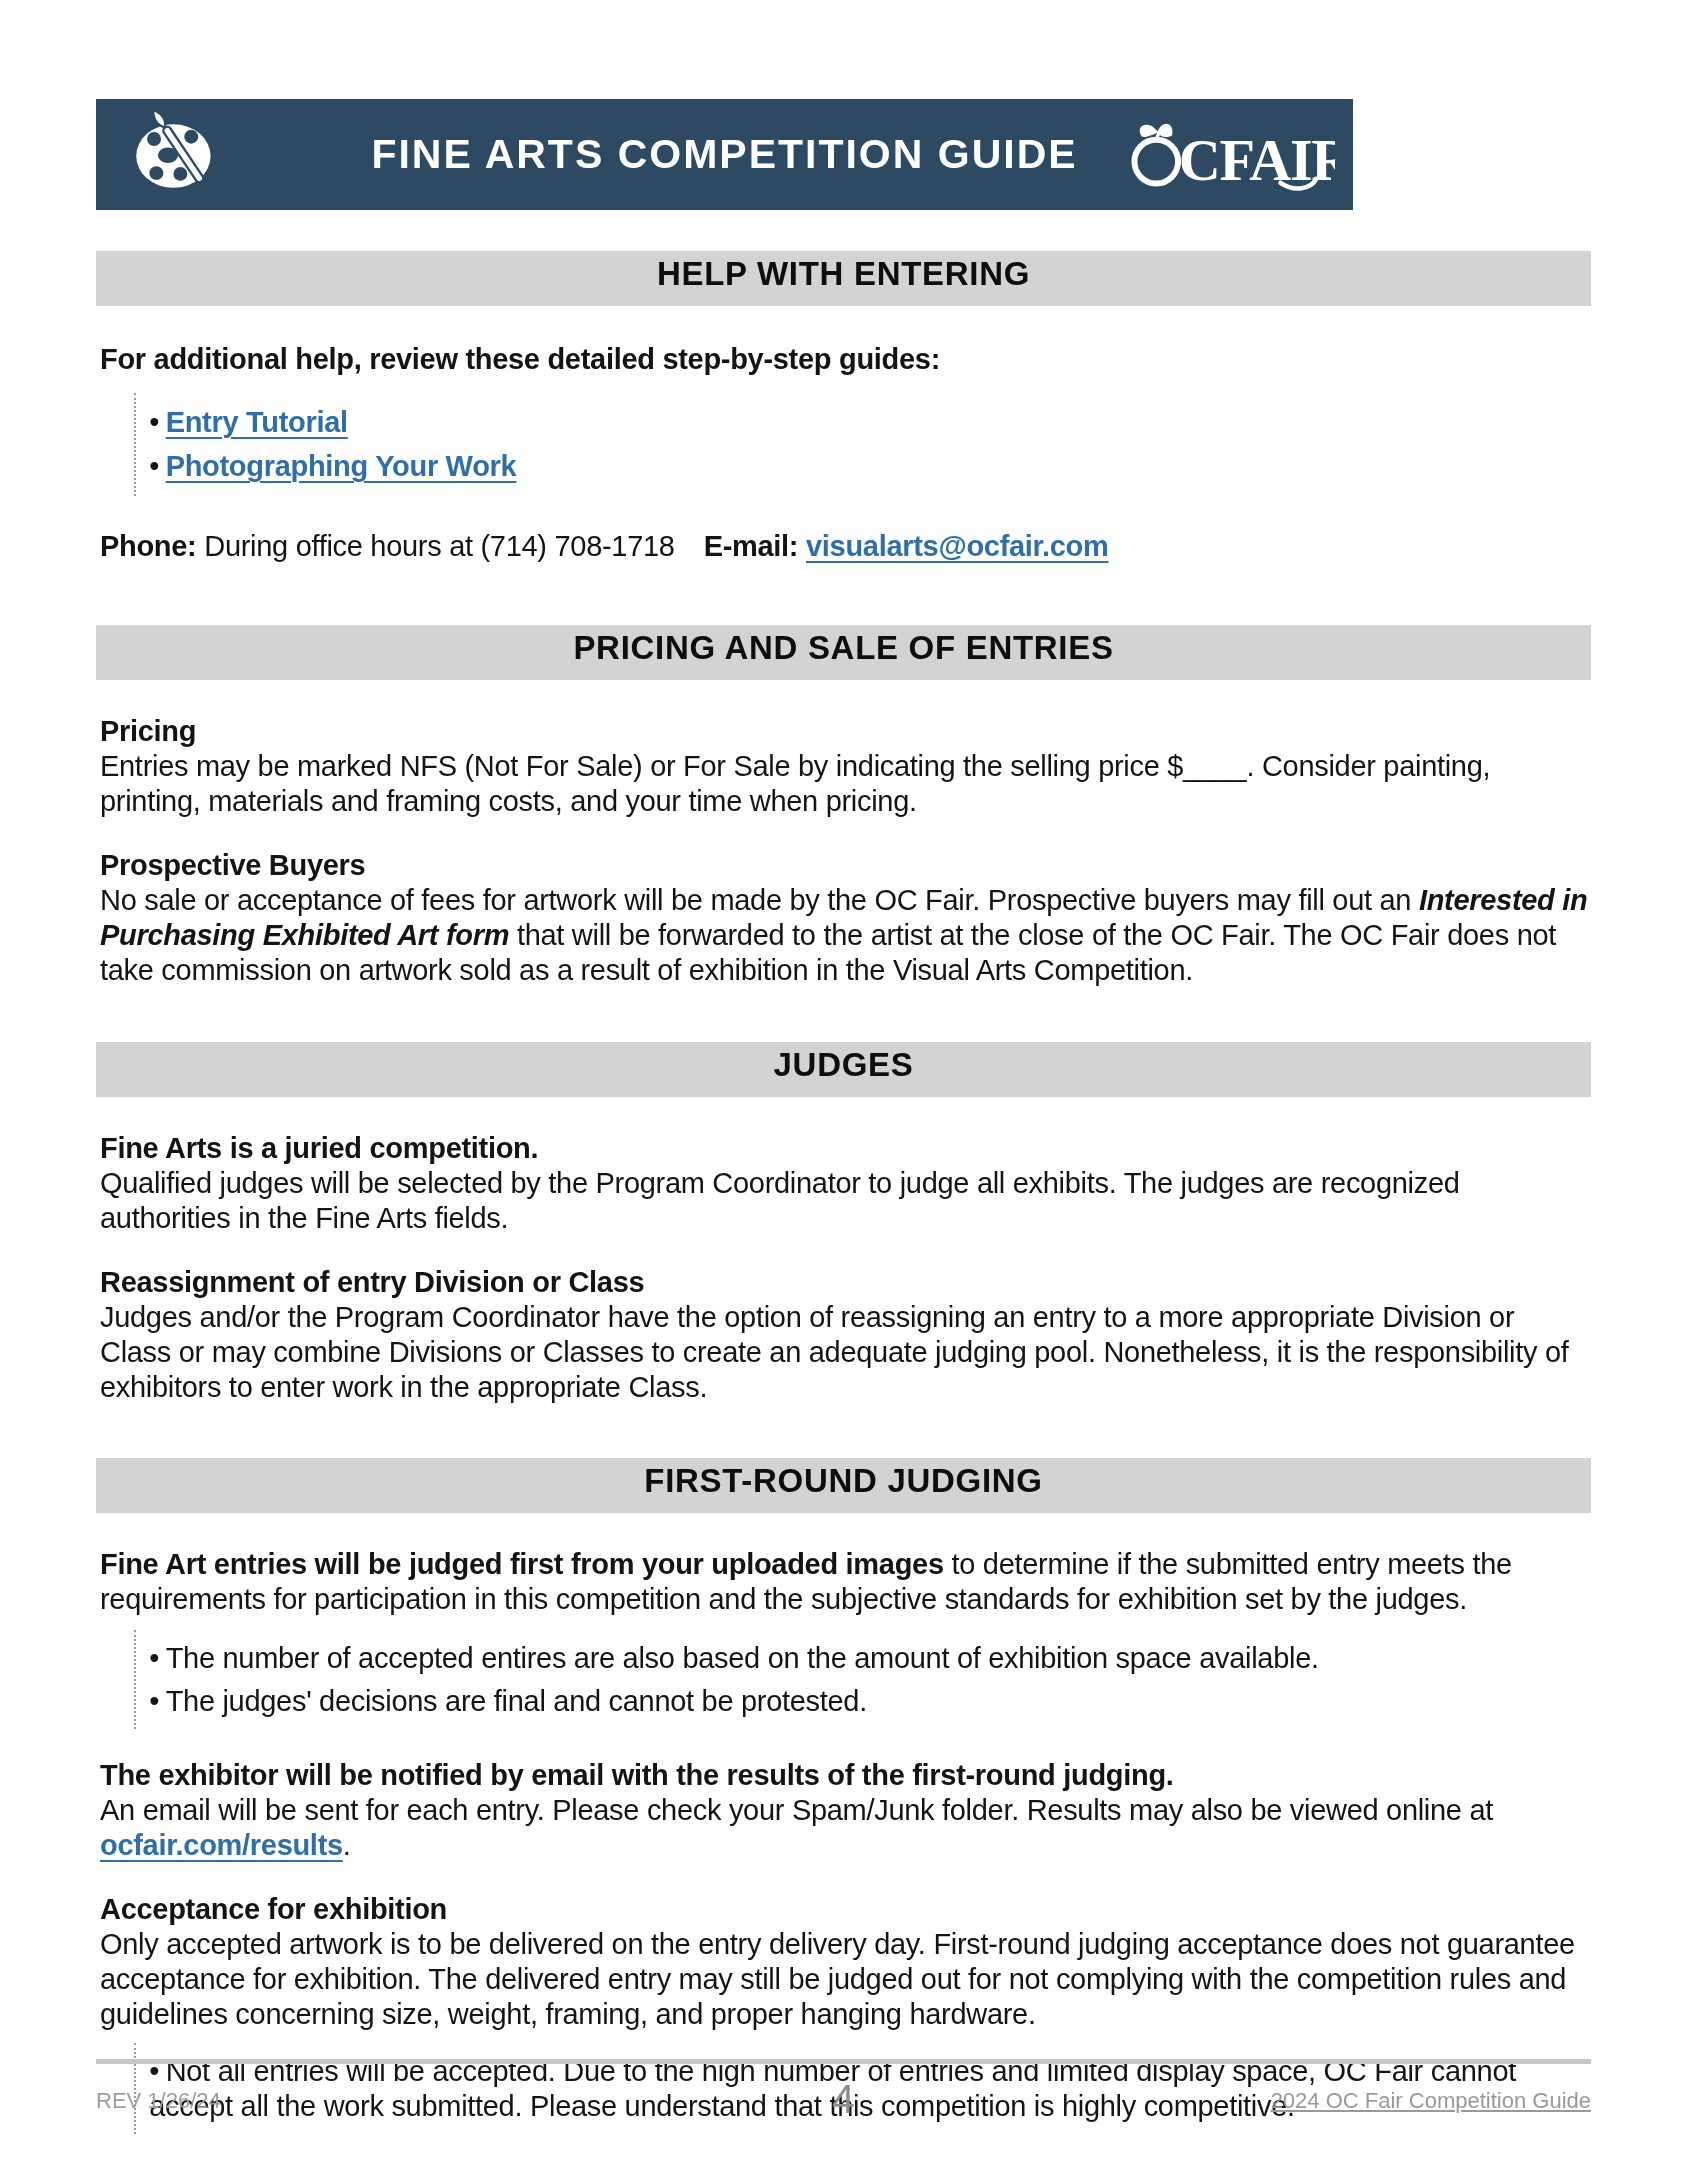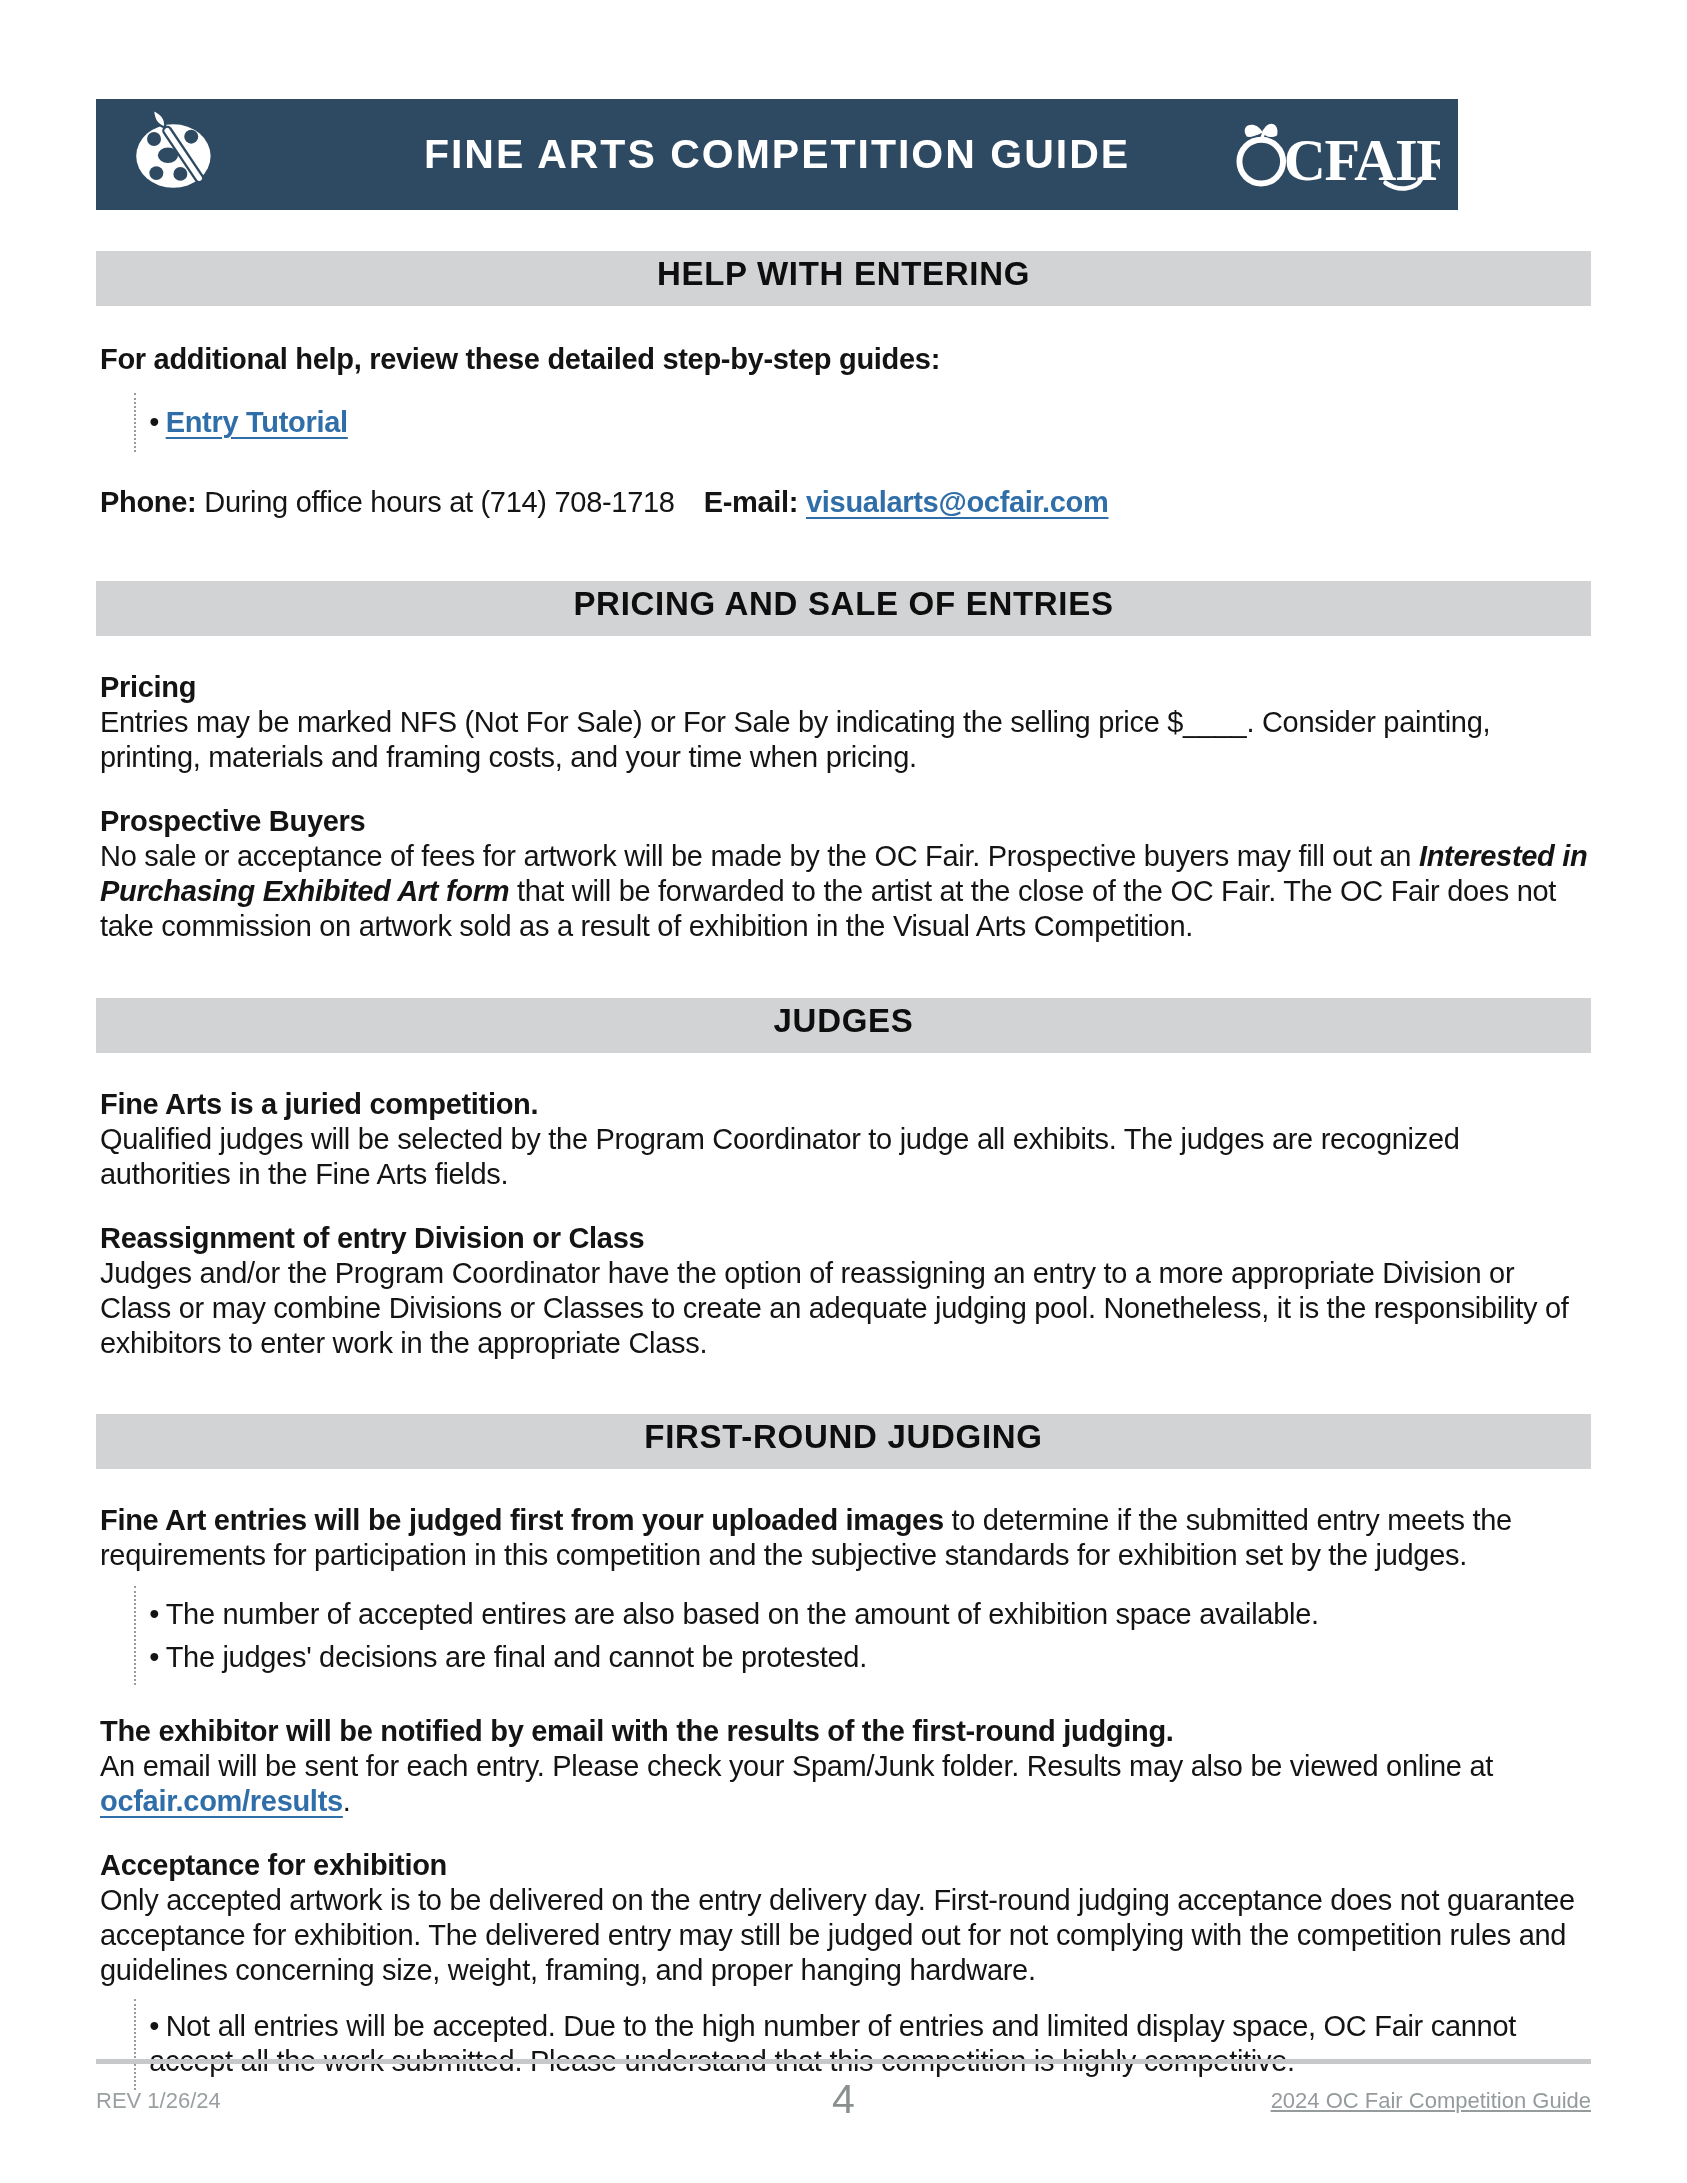--- a/index.html
+++ b/index.html
@@ -2,21 +2,21 @@
 <html style="font-size:10.6px"><head>
 <meta charset="utf-8">
 <style>
   html,body{margin:0;padding:0;}
   body{
     width:1687px;height:2183px;background:#ffffff;position:relative;
     font-family:"Liberation Sans",sans-serif;color:#141414;
     -webkit-font-smoothing:antialiased;
   }
   .band{
-    position:absolute;left:96px;top:99px;width:1362px;height:111px;
+    position:absolute;left:96px;top:99px;width:1257px;height:111px;
     background:#2e4a63;
   }
   .band-title{
     position:absolute;left:0;right:0;top:50%;transform:translateY(-52%);
     text-align:center;color:#ffffff;font-weight:bold;font-size:41px;
     letter-spacing:2px;
   }
   .palette-wrap{position:absolute;left:34px;top:9.3px;width:93px;height:93px;}
   .logo-wrap{position:absolute;right:18.5px;top:14.6px;width:212px;height:82px;}
 
@@ -89,20 +89,21 @@
 </div>
 
 <div class="content">
 
   <div id="bar-help" class="sec-bar">HELP WITH ENTERING</div>
 
   <p class="intro b">For additional help, review these detailed step-by-step guides:</p>
 
   <ul class="dotted-list">
     <li><a class="doclink">Entry Tutorial</a></li>
+    <li><a class="doclink">Photographing Your Work</a></li>
   </ul>
 
   <p class="phone-row">
     <span class="b">Phone:</span><span> During office hours at (714) 708-1718</span><span class="gap"></span><span class="b">E-mail:</span>
     <a class="doclink">visualarts@ocfair.com</a>
   </p>
 
   <div id="bar-pricing" class="sec-bar">PRICING AND SALE OF ENTRIES</div>
 
   <p class="lead b">Pricing</p>

